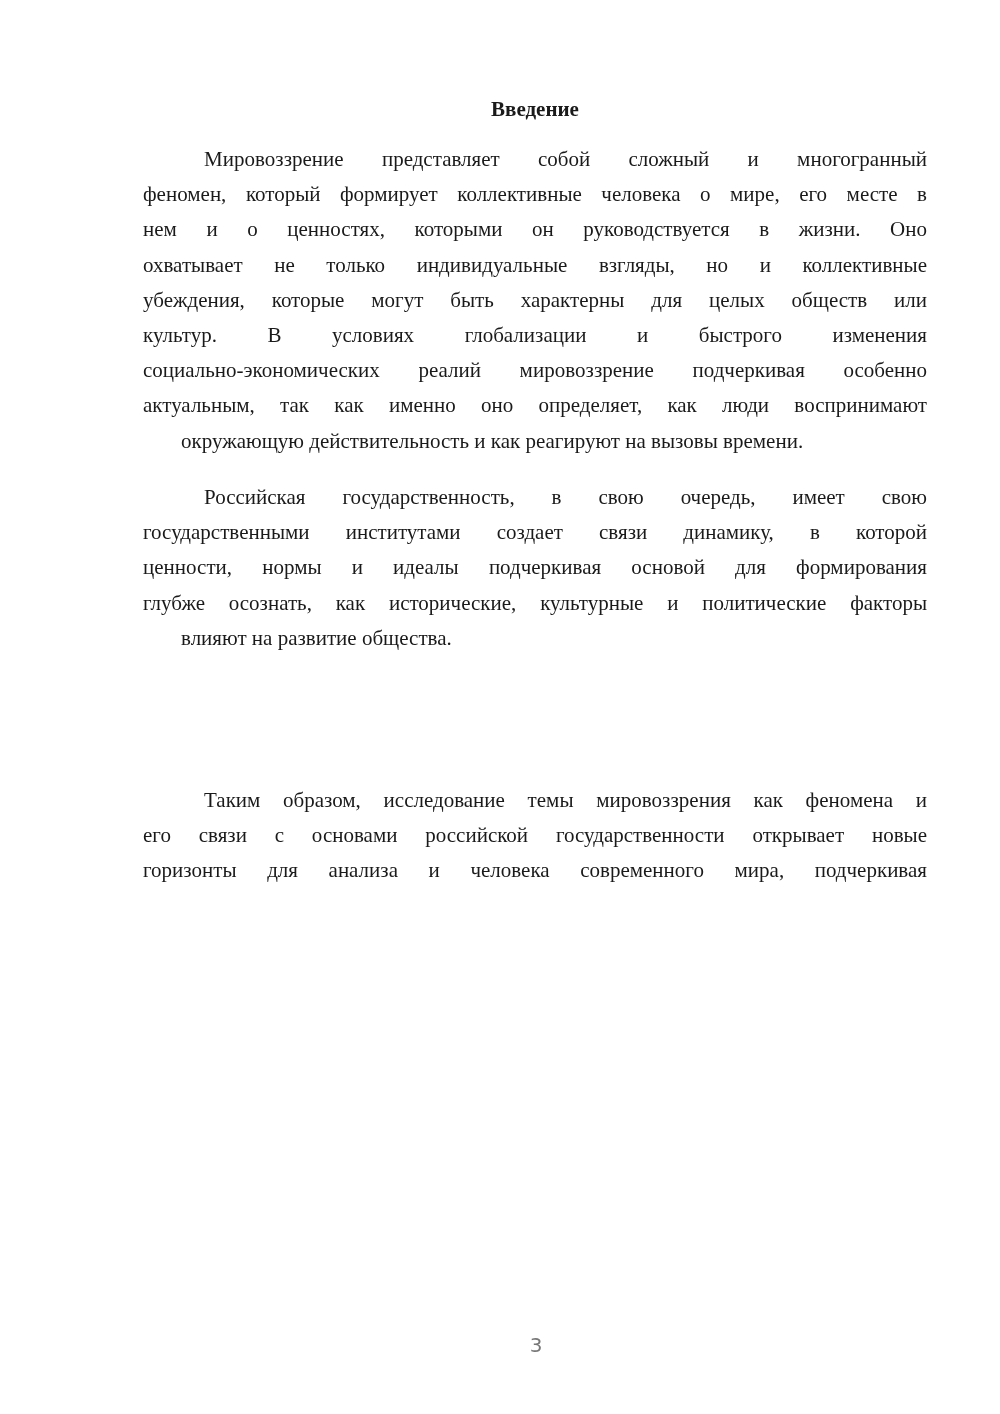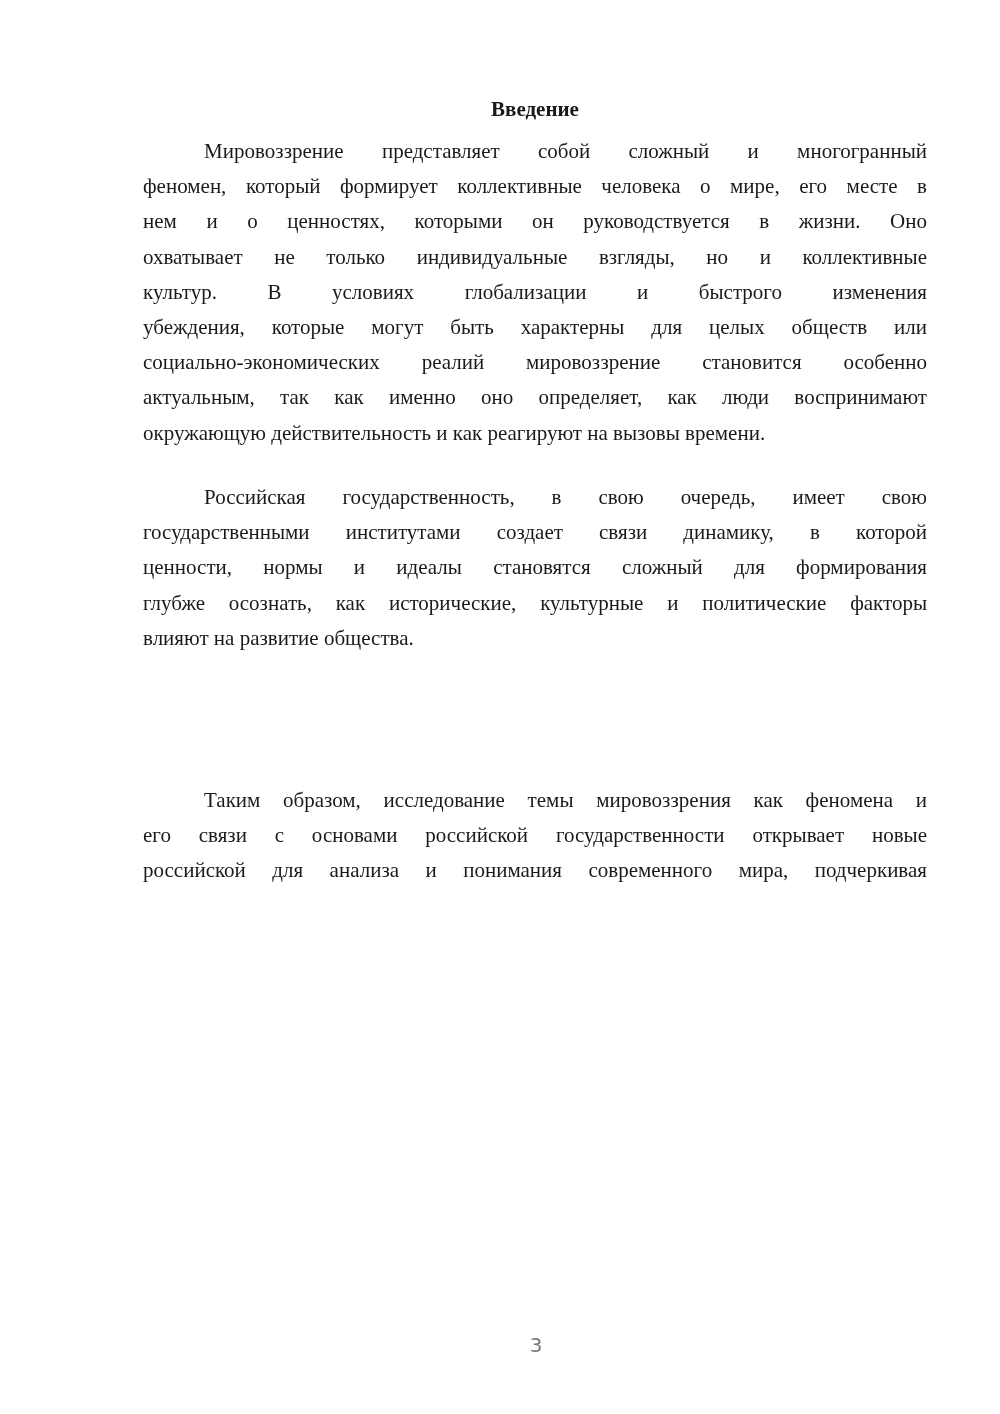--- a/index.html
+++ b/index.html
@@ -4,50 +4,50 @@
 <style>
   html, body { margin: 0; padding: 0; background: #ffffff; }
   body { width: 1000px; height: 1414px; position: relative; overflow: hidden;
          font-family: "Liberation Serif", serif; color: #1a1a1a; }
   .title { position: absolute; left: 0; width: 1070px; top: 97px; text-align: center;
            font-size: 21px; font-weight: bold; }
   .para { position: absolute; left: 143px; width: 784px; font-size: 21px; }
   .line { height: 35.2px; line-height: 35.2px; white-space: nowrap;
           text-align: justify; text-align-last: justify; }
   .line.first { padding-left: 61px; }
-  .line.last { text-align-last: left; }
+  .line.last { text-align-last: left; margin-left: 38px; }
   .page-num { position: absolute; top: 1333px; left: 0; width: 1072px; text-align: center;
               font-size: 20px; color: #777777; font-family: "DejaVu Sans", sans-serif; }
 </style>
 </head>
 <body>
 
 <div>
   <div class="title">Введение</div>
 
-  <div class="para" style="top:134px;">
+  <div class="para" style="top:142px;">
     <div class="line first">Мировоззрение представляет собой сложный и многогранный</div>
     <div class="line">феномен, который формирует коллективные человека о мире, его месте в</div>
     <div class="line">нем и о ценностях, которыми он руководствуется в жизни. Оно</div>
     <div class="line">охватывает не только индивидуальные взгляды, но и коллективные</div>
+    <div class="line">убеждения, которые могут быть характерны для целых обществ или</div>
     <div class="line">культур. В условиях глобализации и быстрого изменения</div>
-    <div class="line">убеждения, которые могут быть характерны для целых обществ или</div>
-    <div class="line">социально-экономических реалий мировоззрение становится особенно</div>
+    <div class="line">социально-экономических реалий мировоззрение подчеркивая особенно</div>
     <div class="line">актуальным, так как именно оно определяет, как люди воспринимают</div>
     <div class="line last">окружающую действительность и как реагируют на вызовы времени.</div>
   </div>
 
   <div class="para" style="top:480px;">
     <div class="line first">Российская государственность, в свою очередь, имеет свою</div>
     <div class="line">государственными институтами создает связи динамику, в которой</div>
-    <div class="line">ценности, нормы и идеалы становятся сложный для формирования</div>
+    <div class="line">ценности, нормы и идеалы подчеркивая основой для формирования</div>
     <div class="line">глубже осознать, как исторические, культурные и политические факторы</div>
     <div class="line last">влияют на развитие общества.</div>
   </div>
 
   <div class="para" style="top:783px;font-family:Liberation Serif, serif;">
     <div class="line first">Таким образом, исследование темы мировоззрения как феномена и</div>
     <div class="line">его связи с основами российской государственности открывает новые</div>
-    <div class="line">российской для анализа и понимания современного мира, подчеркивая</div>
+    <div class="line">горизонты для анализа и человека современного мира, подчеркивая</div>
   </div>
 
   <div class="page-num">3</div>
 </div>
 
 </body></html>

